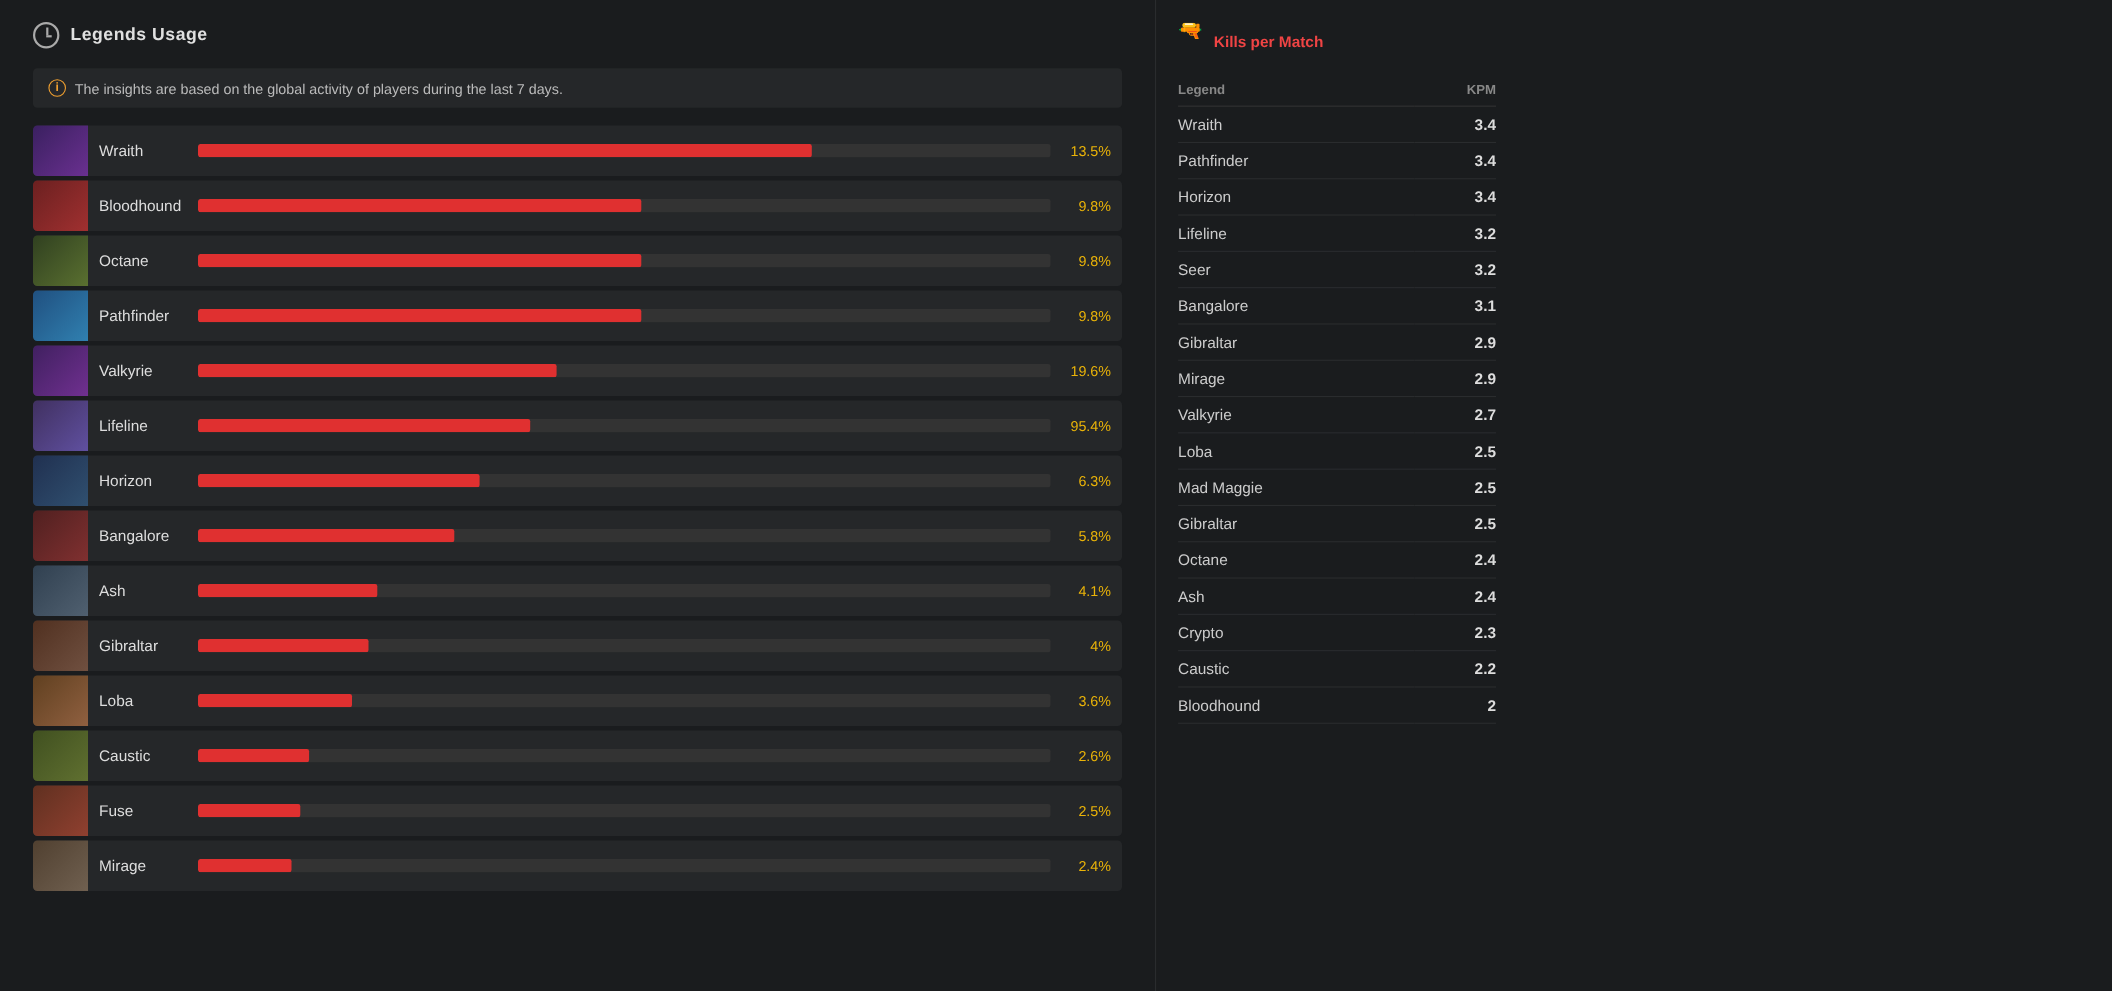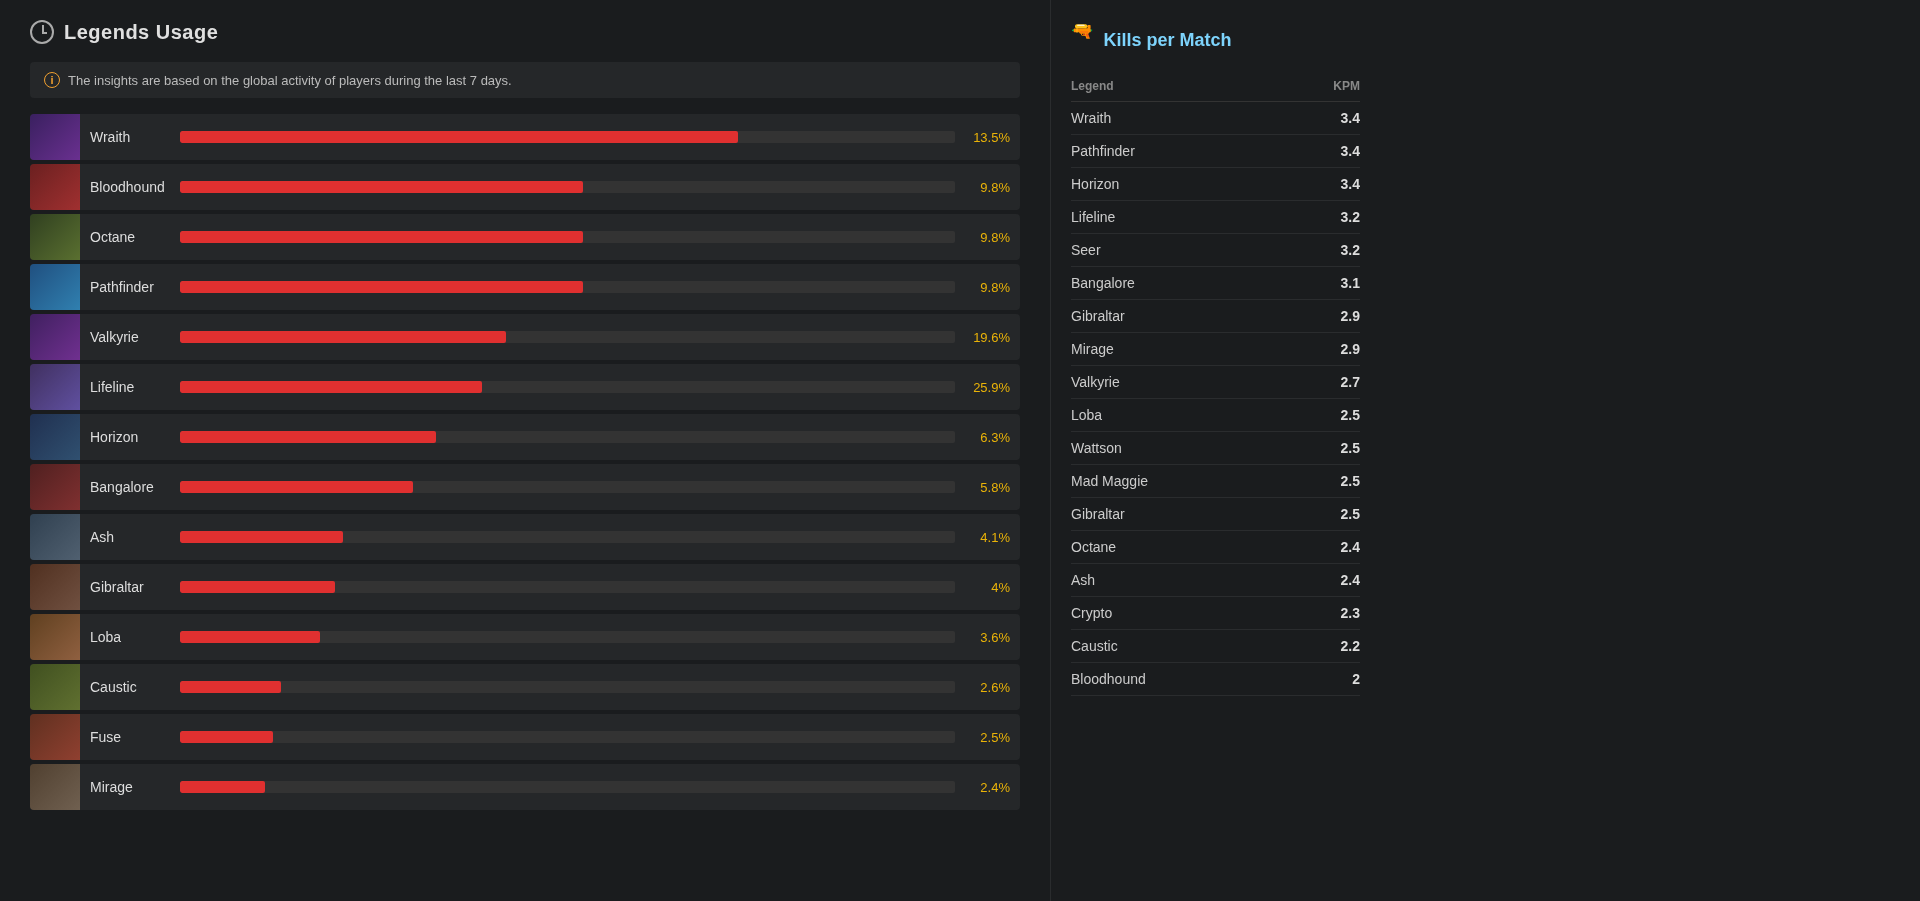--- a/index.html
+++ b/index.html
@@ -27,21 +27,21 @@
 
     
     .section-header {
       display: flex;
       align-items: center;
       gap: 10px;
       margin-bottom: 18px;
     }
 
     .section-title {
-      font-size: 20px;
+      font-size: 16px;
       font-weight: bold;
       color: #e0e0e0;
       letter-spacing: 0.5px;
     }
 
     .clock-icon {
       width: 24px;
       height: 24px;
       border: 2px solid #aaa;
       border-radius: 50%;
@@ -184,23 +184,23 @@
       margin-bottom: 16px;
       padding-bottom: 8px;
     }
 
     .gun-icon {
       color: #ccc;
       font-size: 18px;
     }
 
     .right-section-title {
-      font-size: 18px;
+      font-size: 14px;
       font-weight: bold;
-      color: #7dd3fc;
+      color: #ef4444;
       margin-top: 20px;
     }
 
     .kpm-table {
       width: 100%;
       border-collapse: collapse;
     }
 
     .kpm-table thead tr th {
       font-size: 12px;
@@ -297,21 +297,21 @@
       <span class="legend-pct">19.6%</span>
     </div>
       <div class="legend-row">
       <div class="legend-avatar avatar-lifeline">
         <div class="legend-avatar-inner"></div>
       </div>
       <span class="legend-name">Lifeline</span>
       <div class="bar-container">
         <div class="bar-fill" style="width:39%"></div>
       </div>
-      <span class="legend-pct">25.9%</span>
+      <span class="legend-pct">95.4%</span>
     </div>
       <div class="legend-row">
       <div class="legend-avatar avatar-horizon">
         <div class="legend-avatar-inner"></div>
       </div>
       <span class="legend-name">Horizon</span>
       <div class="bar-container">
         <div class="bar-fill" style="width:33%"></div>
       </div>
       <span class="legend-pct">6.3%</span>
@@ -437,24 +437,20 @@
     </tr>
         <tr>
       <td>Valkyrie</td>
       <td class="kpm-val">2.7</td>
     </tr>
         <tr>
       <td>Loba</td>
       <td class="kpm-val">2.5</td>
     </tr>
         <tr>
-      <td>Wattson</td>
-      <td class="kpm-val">2.5</td>
-    </tr>
-        <tr>
       <td>Mad Maggie</td>
       <td class="kpm-val">2.5</td>
     </tr>
         <tr>
       <td>Gibraltar</td>
       <td class="kpm-val">2.5</td>
     </tr>
         <tr>
       <td>Octane</td>
       <td class="kpm-val">2.4</td>

